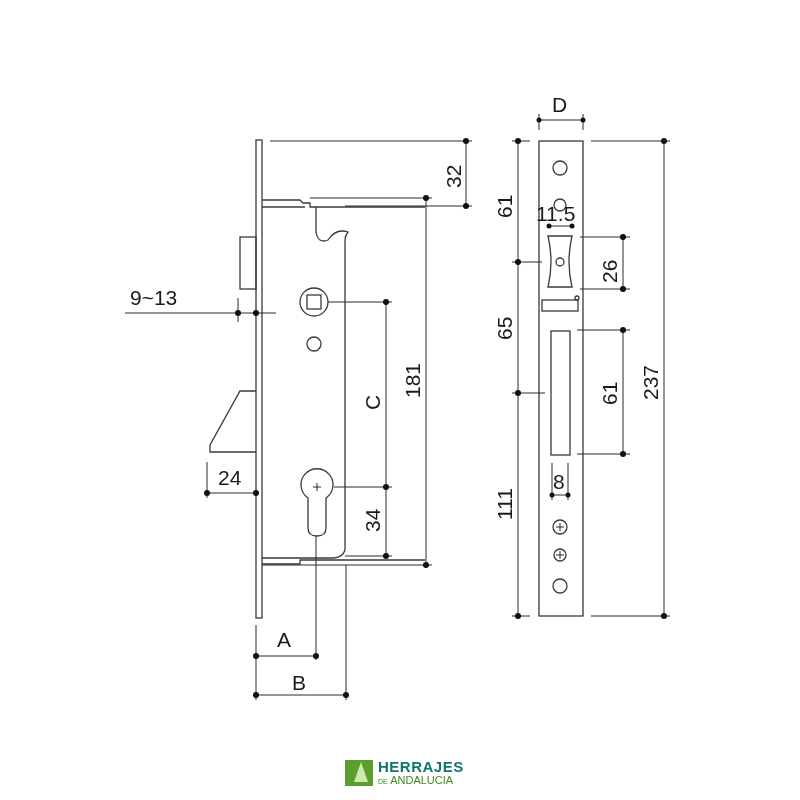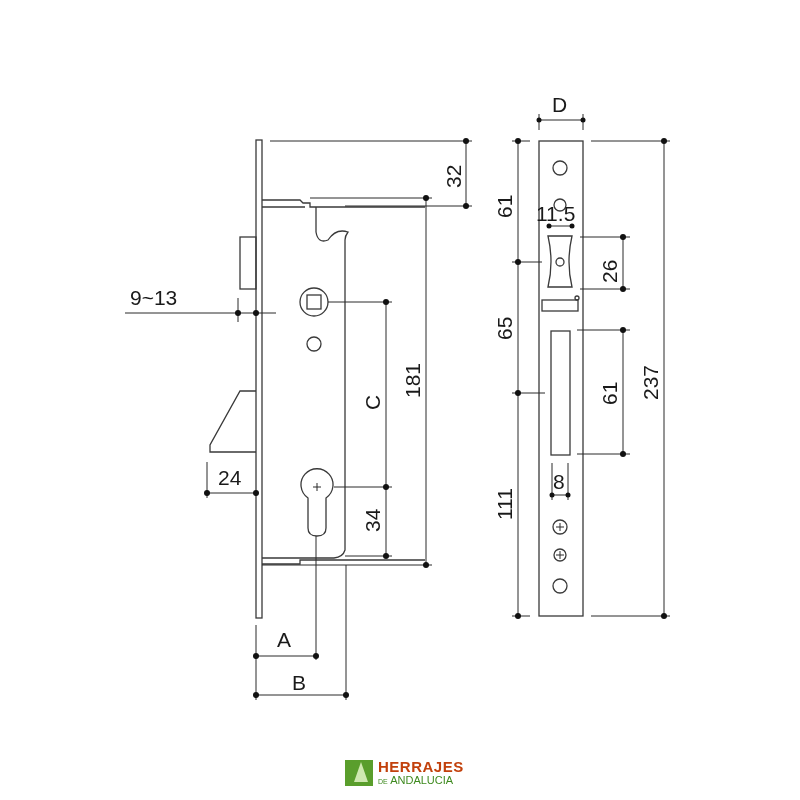--- a/index.html
+++ b/index.html
@@ -5,21 +5,21 @@
   html,body{margin:0;padding:0;background:#ffffff;}
   body{width:800px;height:800px;position:relative;overflow:hidden;font-family:"Liberation Sans",sans-serif;}
   svg{position:absolute;left:0;top:0;}
   .ln{stroke:#3a3a3a;stroke-width:1.3;fill:none;}
   .dim{stroke:#2a2a2a;stroke-width:1;fill:none;}
   .dot{fill:#111;}
   .lbl{font-family:"Liberation Sans",sans-serif;font-size:21px;fill:#1a1a1a;}
   .logo{position:absolute;left:345px;top:758px;width:115px;height:32px;}
   .logo-mark{position:absolute;left:0;top:2px;width:28px;height:26px;background:#5a9e2c;}
   .logo-mark:after{content:"";position:absolute;left:9px;top:2px;width:0;height:0;border-left:7px solid transparent;border-right:7px solid transparent;border-bottom:20px solid #cfe8b0;}
-  .logo-t1{position:absolute;left:33px;top:0px;font-size:15px;font-weight:bold;color:#c2410c;letter-spacing:0.5px;}
+  .logo-t1{position:absolute;left:33px;top:0px;font-size:15px;font-weight:bold;color:#0f766e;letter-spacing:0.5px;}
   .logo-t2{position:absolute;left:33px;top:16px;font-size:11px;color:#3e8a1f;}
   .logo-t2 small{font-size:7px;}
 </style>
 </head>
 <body>
 
 <svg width="800" height="800" viewBox="0 0 800 800">
 
   <g>
 

